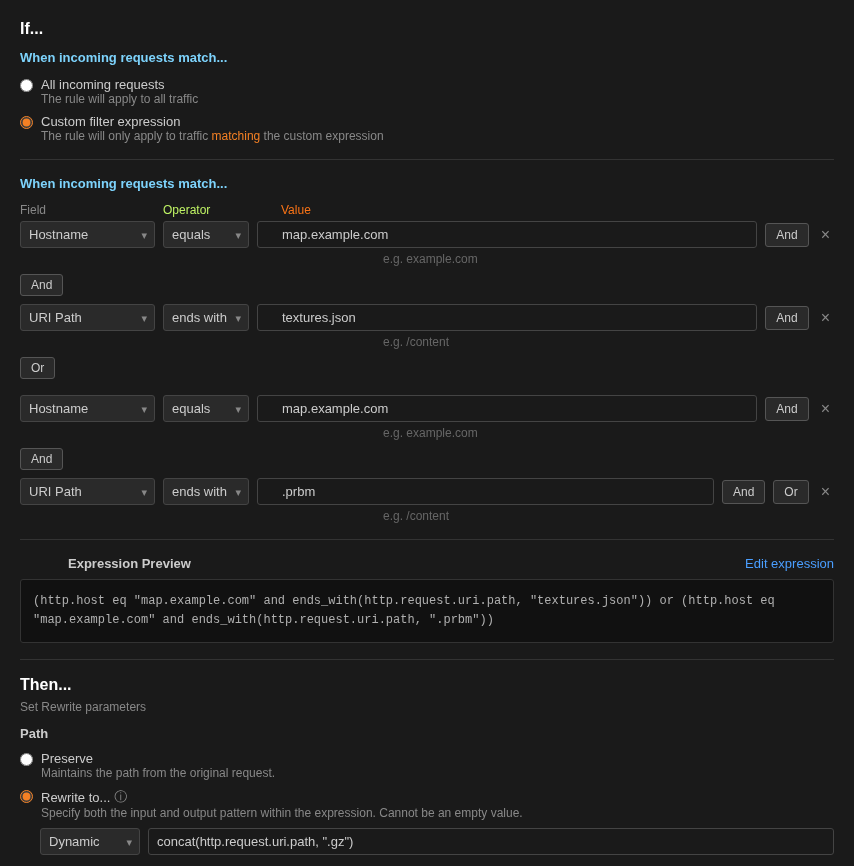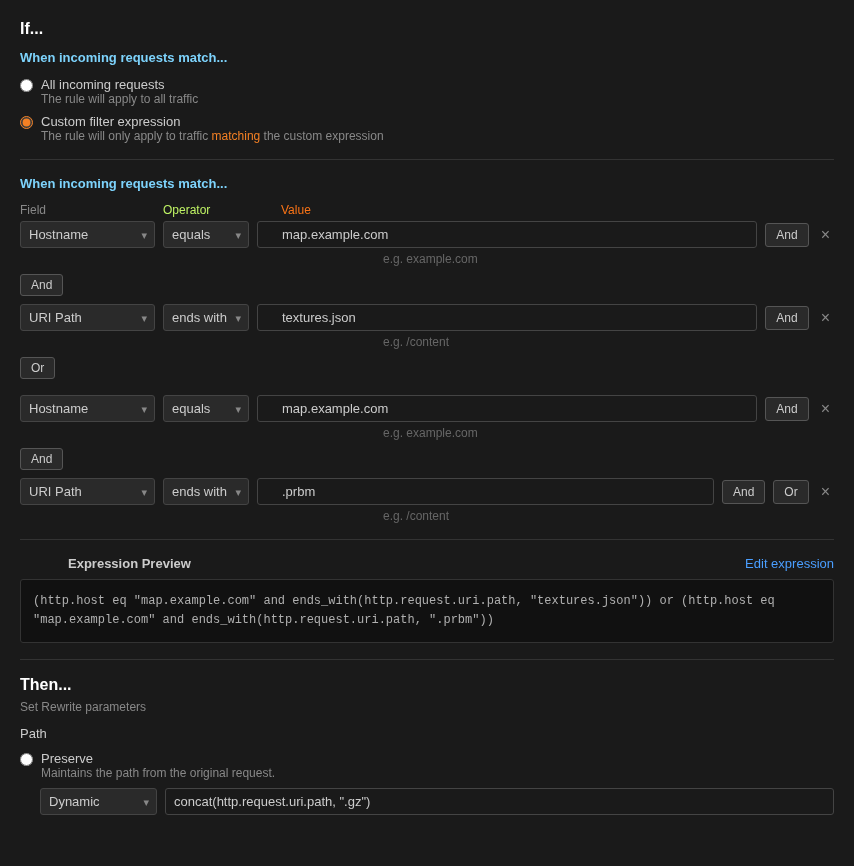--- a/index.html
+++ b/index.html
@@ -181,21 +181,21 @@
       display: flex;
       gap: 8px;
       margin-bottom: 4px;
     }
     .col-field { width: 135px; color: #888; font-size: 12px; }
     .col-operator { width: 110px; color: #bef264; font-size: 12px; }
     .col-value { color: #f97316; font-size: 12px; flex: 1; }
     .then-section { margin-top: 16px; }
     .then-title { color: #fff; font-size: 16px; font-weight: 600; margin-bottom: 6px; }
     .set-rewrite { color: #888; font-size: 12px; margin-bottom: 12px; }
-    .path-label { color: #ccc; font-size: 13px; font-weight: 400; margin-bottom: 10px; }
+    .path-label { color: #ccc; font-size: 13px; font-weight: 700; margin-bottom: 10px; }
     .rewrite-row {
       display: flex;
       align-items: center;
       gap: 8px;
       margin-top: 8px;
     }
     .dynamic-input {
       background: #1a1a1a;
       border: 1px solid #444;
       color: #ccc;
@@ -380,24 +380,34 @@
       <div class="path-label">Path</div>
 
       <div class="radio-item">
         <input type="radio" name="path-type" id="preserve" style="">
         <label for="preserve">
           <div class="radio-label-main">Preserve</div>
           <div class="radio-label-sub">Maintains the path from the original request.</div>
         </label>
       </div>
 
+      <div class="radio-item">
+        <input type="radio" name="path-type" id="rewrite-to" checked="" style="">
+        <label for="rewrite-to">
+          <div style="display:flex; align-items:center; gap:4px;">
+            <span class="radio-label-main">Rewrite to...</span>
+            <span style="color:#888; font-size:13px;">ⓘ</span>
+          </div>
+          <div class="radio-label-sub">Specify both the input and output pattern within the expression. Cannot be an empty value.</div>
+        </label>
+      </div>
 
       <div class="rewrite-row" style="margin-left: 20px; margin-top: 8px;">
         <div class="select-wrapper">
-          <select class="select-field select-field-sm" style="width:117px;">
+          <select class="select-field select-field-sm" style="width:100px;">
             <option selected="">Dynamic</option>
             <option>Static</option>
           </select>
         </div>
         <input type="text" class="dynamic-input" value="concat(http.request.uri.path, &quot;.gz&quot;)" style="">
       </div>
 
     </div>
   </div>
 

